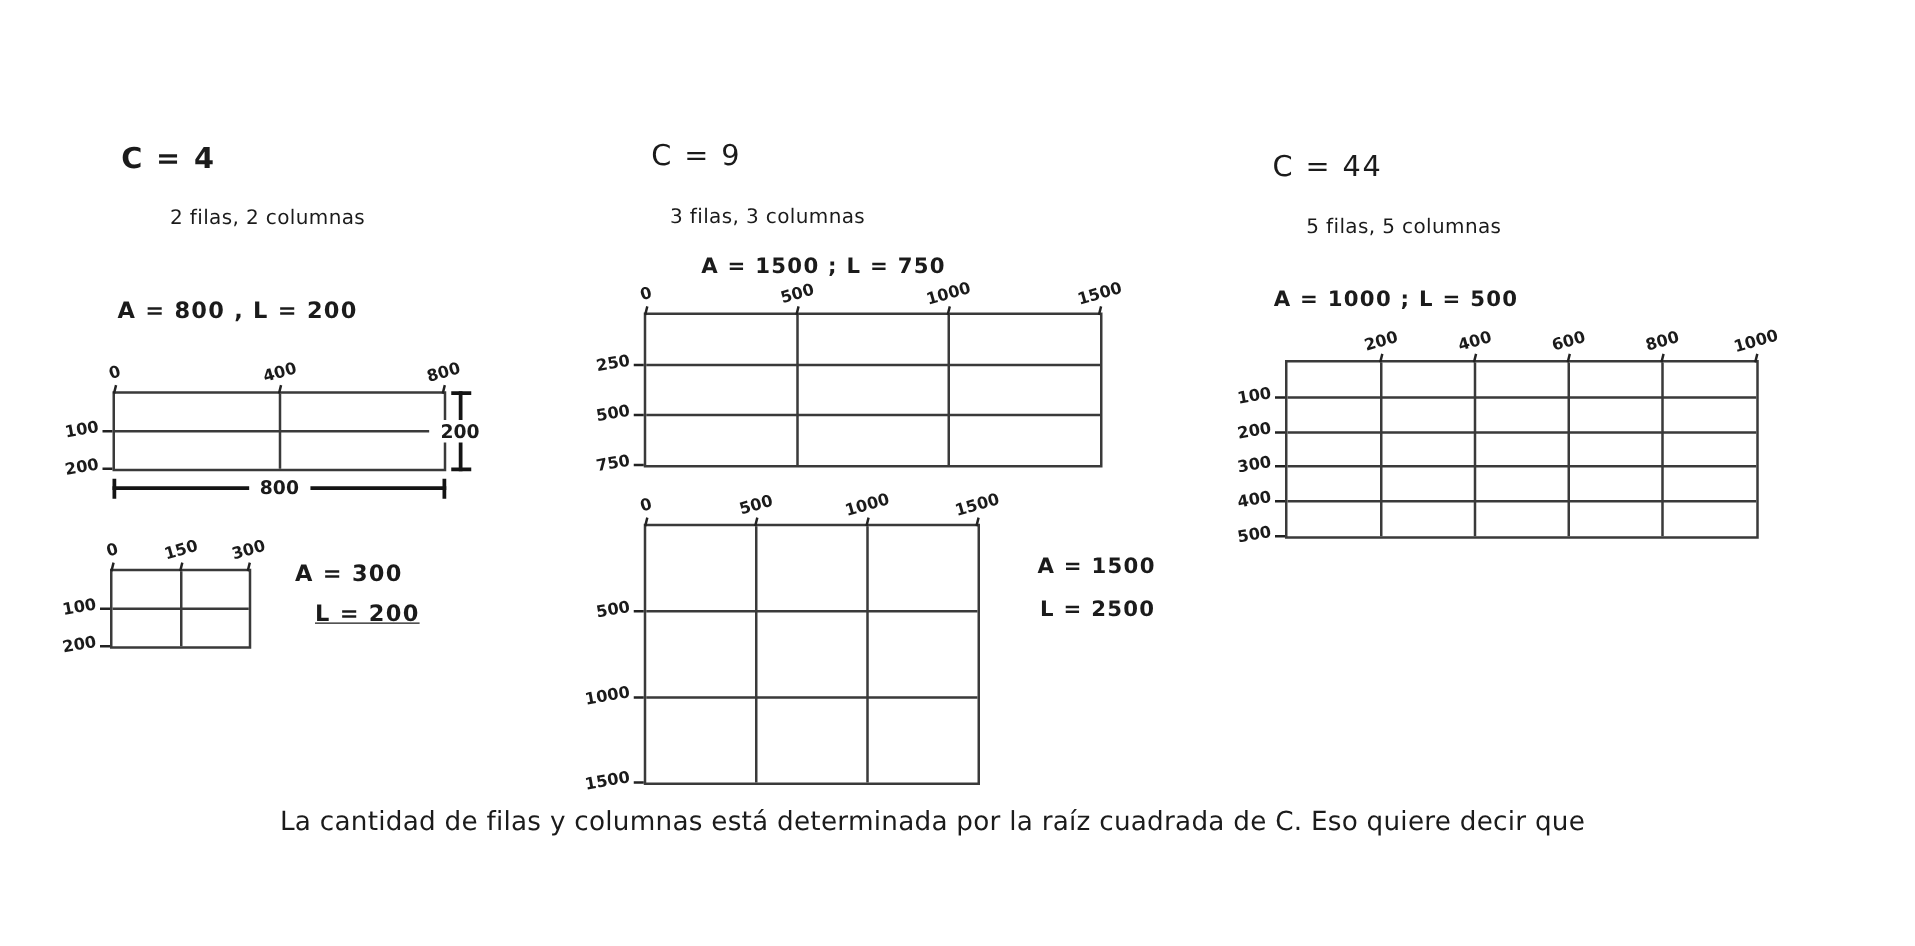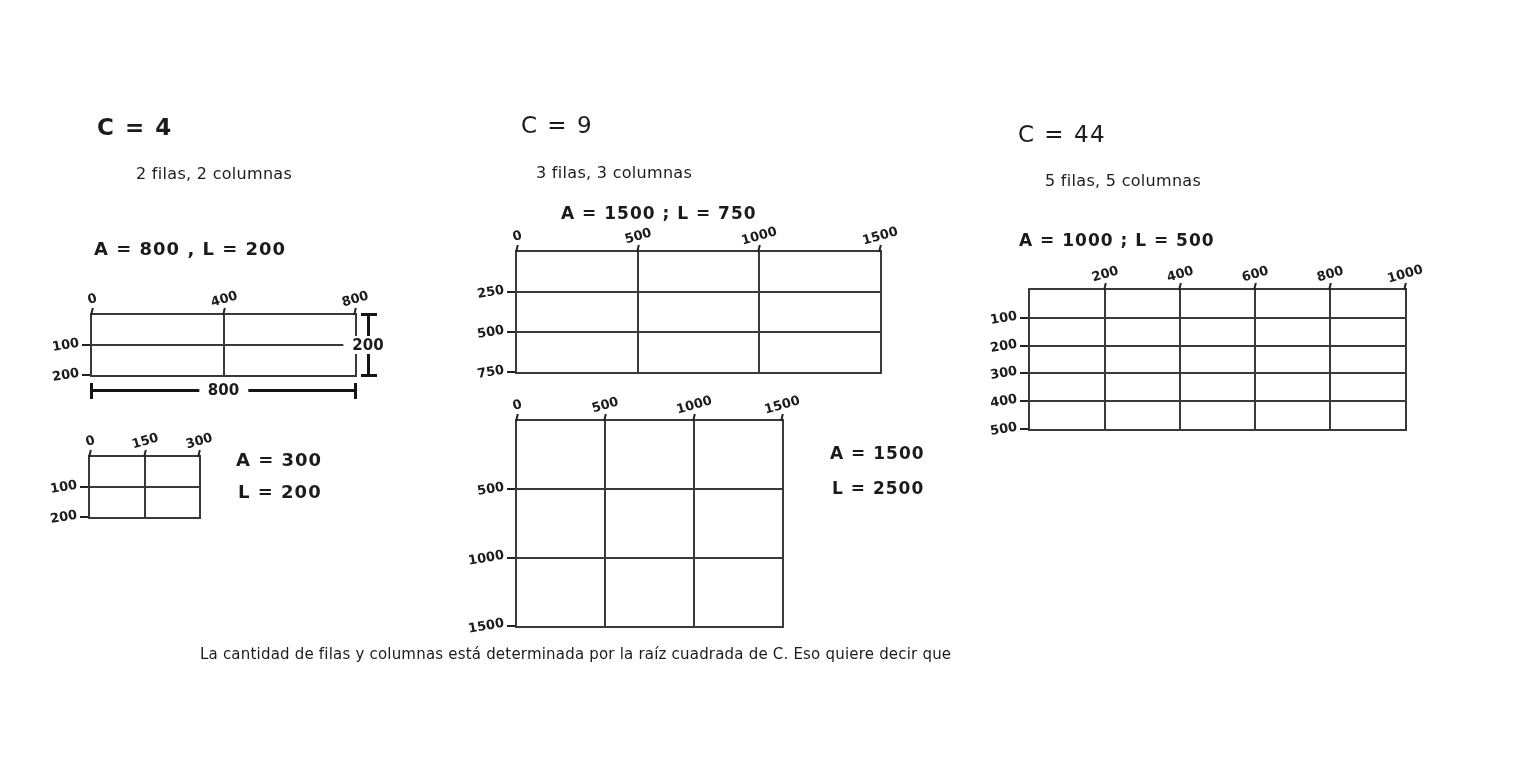--- a/index.html
+++ b/index.html
@@ -15,21 +15,21 @@
   .abs { position: absolute; white-space: nowrap; }
   .title {
     font-size: 22px;
     font-weight: 500;
     transform: translateX(-50%);
     letter-spacing: 0.3px;
   }
   .c-head { font-size: 23px; letter-spacing: 1.5px; font-weight: 500; }
   .sub    { font-size: 16px; letter-spacing: 0.3px; }
   .params { font-size: 18px; font-weight: bold; letter-spacing: 1px; }
-  .footer { font-size: 15px; letter-spacing: 0.2px; }
+  .footer { font-size: 21px; letter-spacing: 0.2px; margin-left: 24px; }
 
   .grid {
     position: absolute;
     border: 2px solid #3a3a3a;
     background: transparent;
   }
   .vline { position: absolute; top: 0; bottom: 0; width: 2px; background: #3a3a3a; transform: translateX(-50%); }
   .hline { position: absolute; left: 0; right: 0; height: 2px; background: #3a3a3a; transform: translateY(-50%); }
 
   .tick-top-mark {
@@ -100,21 +100,21 @@
       <div class="tick-top-mark" style="left: 50%;"></div>
       <div class="tick-top-label" style="left: 50%;">150</div>
       <div class="tick-top-mark" style="left: 100%;"></div>
       <div class="tick-top-label" style="left: 100%;">300</div>
       <div class="tick-left-mark" style="top: 50%;"></div>
       <div class="tick-left-label" style="top: 50%;">100</div>
       <div class="tick-left-mark" style="top: 100%;"></div>
       <div class="tick-left-label" style="top: 100%;">200</div>
     </div>
   <div class="abs params" style="left:236px; top:449px;">A = 300</div>
-  <div class="abs params" style="left:238px; top:481px;">L = 200</div>
+  <div class="abs params" style="left:252px; top:481px;text-decoration:underline;">L = 200</div>
 
   <div class="abs c-head" style="left:521px; top:112px;">C = 9</div>
   <div class="abs sub" style="left:536px; top:163px;">3 filas, 3 columnas</div>
   <div class="abs params" style="left:561px; top:203px; font-size:17px;">A = 1500 ;  L = 750</div>
   <div class="grid" style="left:515px; top:250px; width:363px; height:120px;">
       <div class="vline" style="left: 33.3333%;"></div>
       <div class="vline" style="left: 66.6667%;"></div>
       <div class="hline" style="top: 33.3333%;"></div>
       <div class="hline" style="top: 66.6667%;"></div>
       <div class="tick-top-mark" style="left: 0%;"></div>

